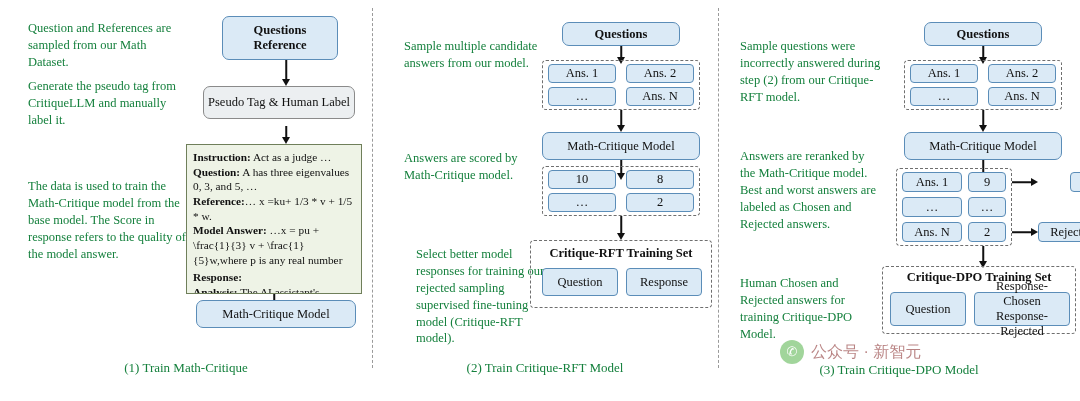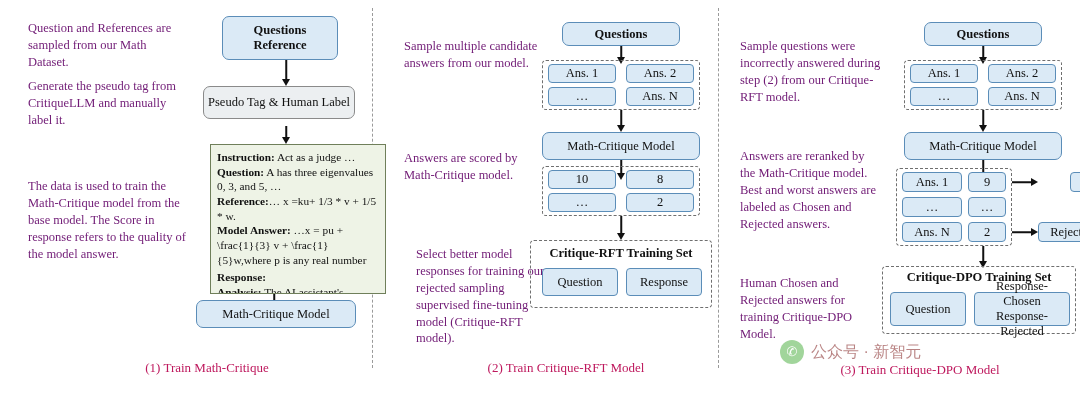--- a/index.html
+++ b/index.html
@@ -6,22 +6,22 @@
   body{
     width:1080px;height:401px;
     background:#ffffff;
     font-family:"Liberation Serif", serif;
     color:#111;
     overflow:hidden;
     position:relative;
   }
   .panel{position:absolute;top:0;height:401px;}
   .vdiv{position:absolute;top:8px;height:360px;border-left:1px dashed #9a9a9a;}
-  .cap{position:absolute;font-size:13px;color:#be185d;text-align:center;padding-left:21px;}
-  .note{position:absolute;font-size:12.5px;line-height:1.35;color:#701a75;}
+  .cap{position:absolute;font-size:13px;color:#15803d;text-align:center;}
+  .note{position:absolute;font-size:12.5px;line-height:1.35;color:#15803d;}
   .box{
     position:absolute;box-sizing:border-box;
     background:#dbeaf6;border:1px solid #5b8db8;
     border-radius:4px;
     display:flex;align-items:center;justify-content:center;
     text-align:center;font-size:12.5px;line-height:1.2;
     padding:2px 4px;
   }
   .box.bold{font-weight:bold;}
   .box.round{border-radius:7px;}
@@ -36,21 +36,20 @@
     width:0;height:0;border-left:4.5px solid transparent;border-right:4.5px solid transparent;border-top:7px solid #111;}
   .harrow{position:absolute;}
   .harrow .stem{position:absolute;top:50%;transform:translateY(-50%);height:1.5px;background:#111;}
   .harrow .head{position:absolute;top:50%;transform:translateY(-50%);
     width:0;height:0;border-top:4.5px solid transparent;border-bottom:4.5px solid transparent;border-left:7px solid #111;}
   .txtbox{
     position:absolute;box-sizing:border-box;
     background:#eef3e6;border:1px solid #6f7f5a;
     font-size:11.3px;line-height:1.3;padding:5px 6px;color:#111;
     overflow:hidden;
-    margin-left:24px;
   }
   .txtbox b{font-weight:bold;}
   .wm{position:absolute;display:flex;align-items:center;gap:7px;opacity:.55;}
   .wm .circ{width:24px;height:24px;border-radius:50%;background:#55b34a;
     display:flex;align-items:center;justify-content:center;color:#fff;font-size:13px;}
   .wm .t{font-family:"Liberation Sans", sans-serif;font-size:16px;color:#7f1d1d;}
 </style>
 </head>
 <body>
 

